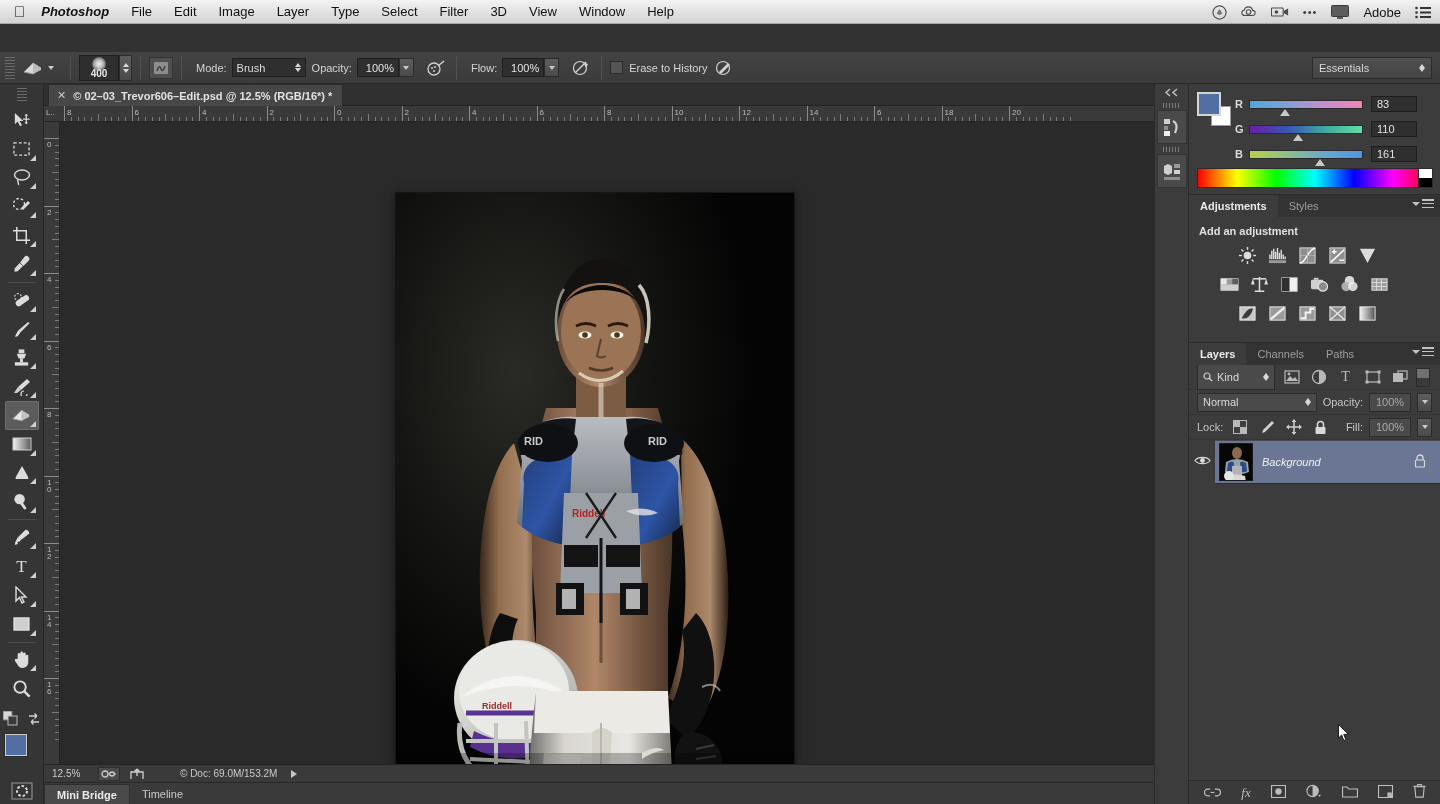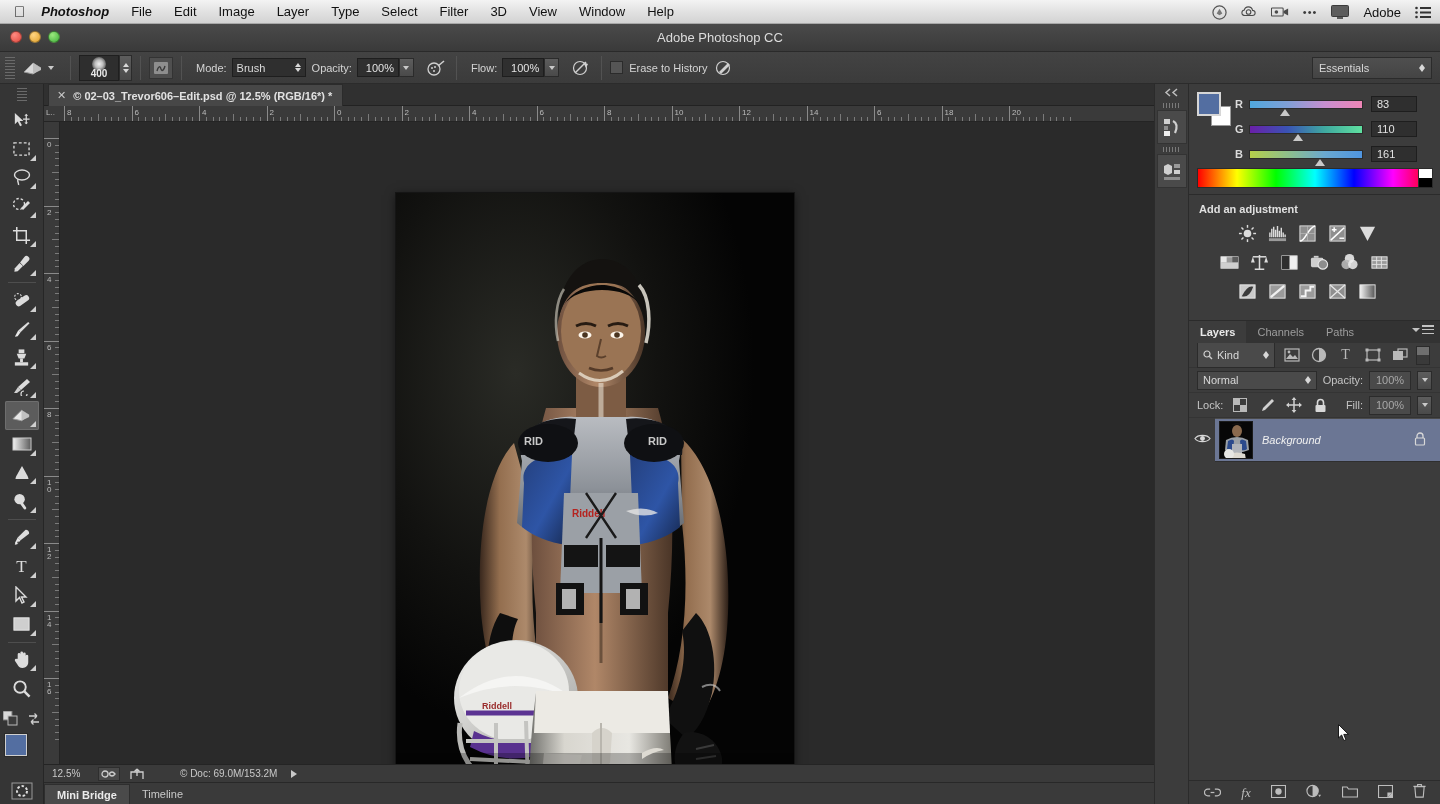--- a/index.html
+++ b/index.html
@@ -253,28 +253,20 @@
             <rect x="5" y="5.5" width="11" height="2" fill="#333"></rect>
             <circle cx="1.5" cy="11" r="1.3" fill="#333"></circle>
             <rect x="5" y="10" width="11" height="2" fill="#333"></rect>
           </svg>
       </div>
     </div>
   </div>
 
   <div class="appwin">
 
-    <div class="titlebar">
-      <div class="lights">
-        <div class="light l-red"></div>
-        <div class="light l-yel"></div>
-        <div class="light l-grn"></div>
-      </div>
-      <div class="title">Adobe Photoshop CC</div>
-    </div>
 
     <div class="optbar">
       <div class="grip"></div>
       <div class="tool-preview">
         <svg width="22" height="16" viewBox="0 0 22 16">
             <path d="M2 12 L11 3 L19 8 L11 14 Z" fill="#d8d8d8" stroke="#9a9a9a"></path>
             <path d="M11 3 L19 8 L19 10 L11 14 Z" fill="#bcbcbc"></path>
           </svg>
       </div>
       <div style="margin:0 8px 0 2px;" class="tri-dn"></div>
@@ -1033,20 +1025,32 @@
             <span class="cval">161</span>
           </div>
 
           <div class="spectrum">
             <span class="wb"></span>
           </div>
         </div>
       </div>
 
       <div class="panel">
+        <div class="ptabs">
+          <div class="ptab active">Adjustments</div>
+          <div class="ptab">Styles</div>
+          <div class="pmenu">
+            <span class="hamb-tri"></span>
+              <span class="hamb">
+                <i></i>
+                <i></i>
+                <i></i>
+              </span>
+          </div>
+        </div>
         <div class="adjbody">
           <div class="adjtitle">Add an adjustment</div>
 
           <div class="adjrow">
             <span class="adjicon">
               <svg width="19" height="19" viewBox="0 0 20 20">
                   <circle cx="10" cy="10" r="4" fill="#dcdcdc"></circle>
                   <g stroke="#dcdcdc" stroke-width="1.5">
                     <path d="M10 1 L10 4"></path>
                     <path d="M10 16 L10 19"></path>

